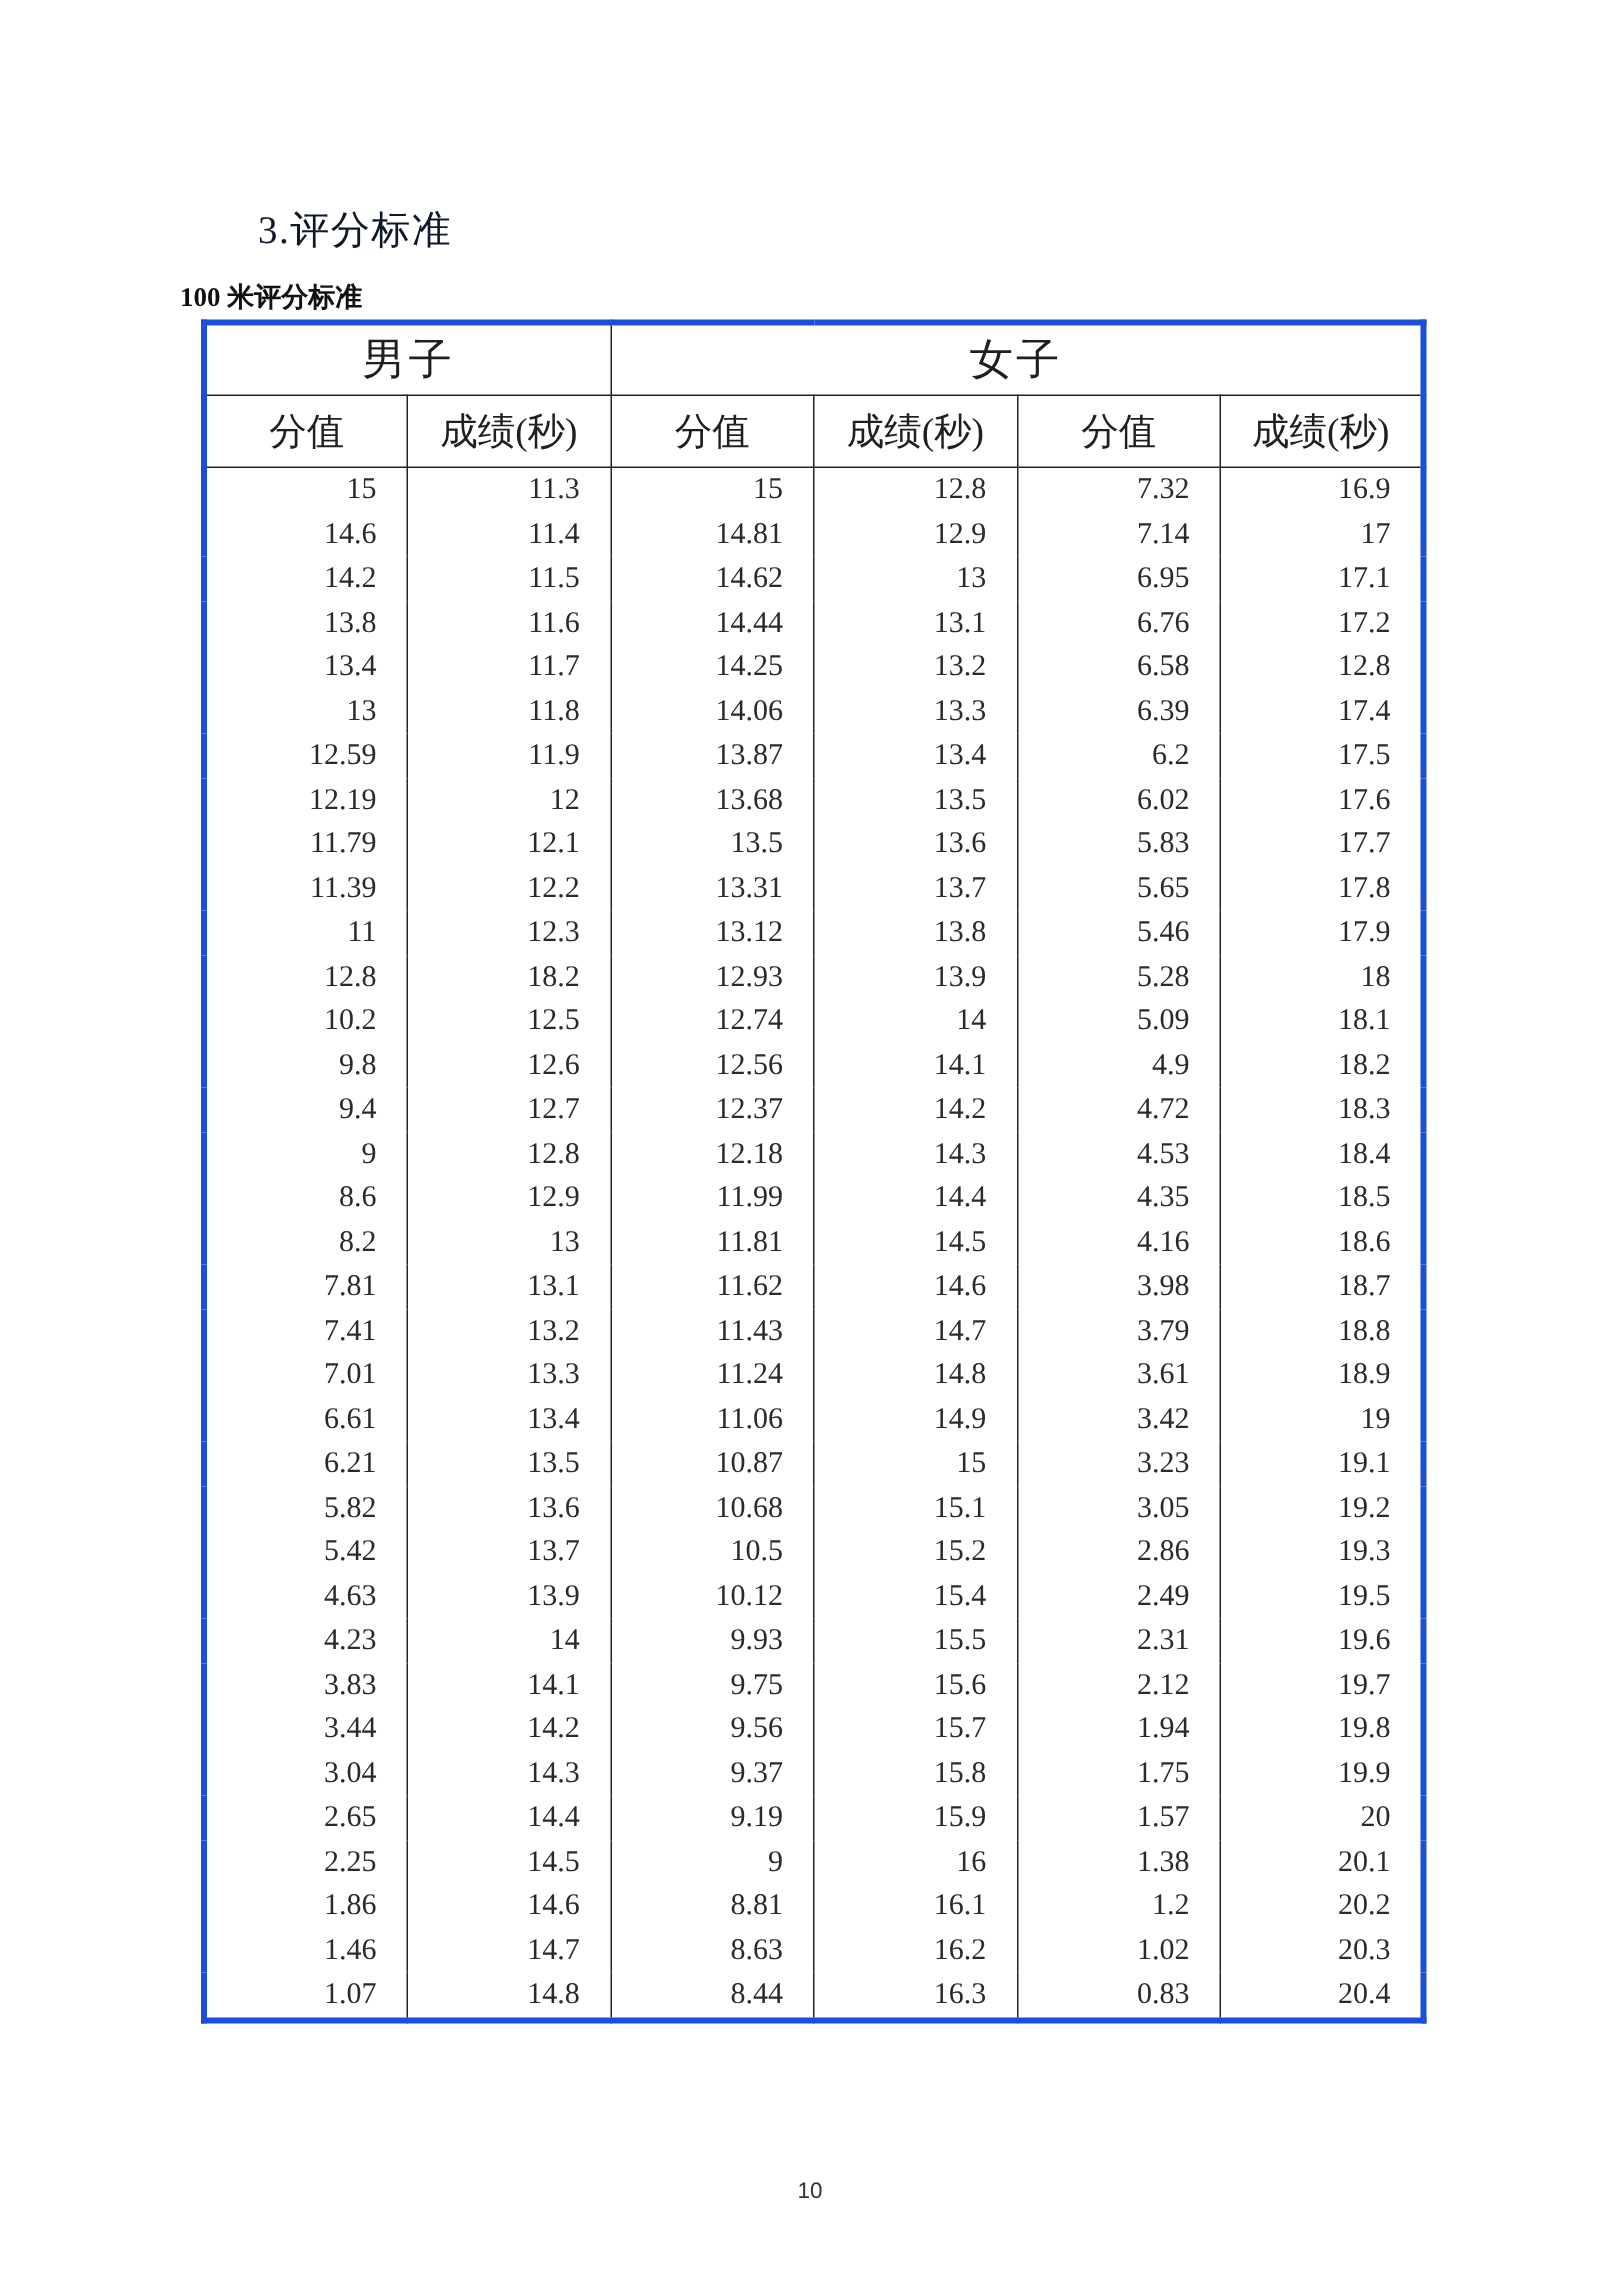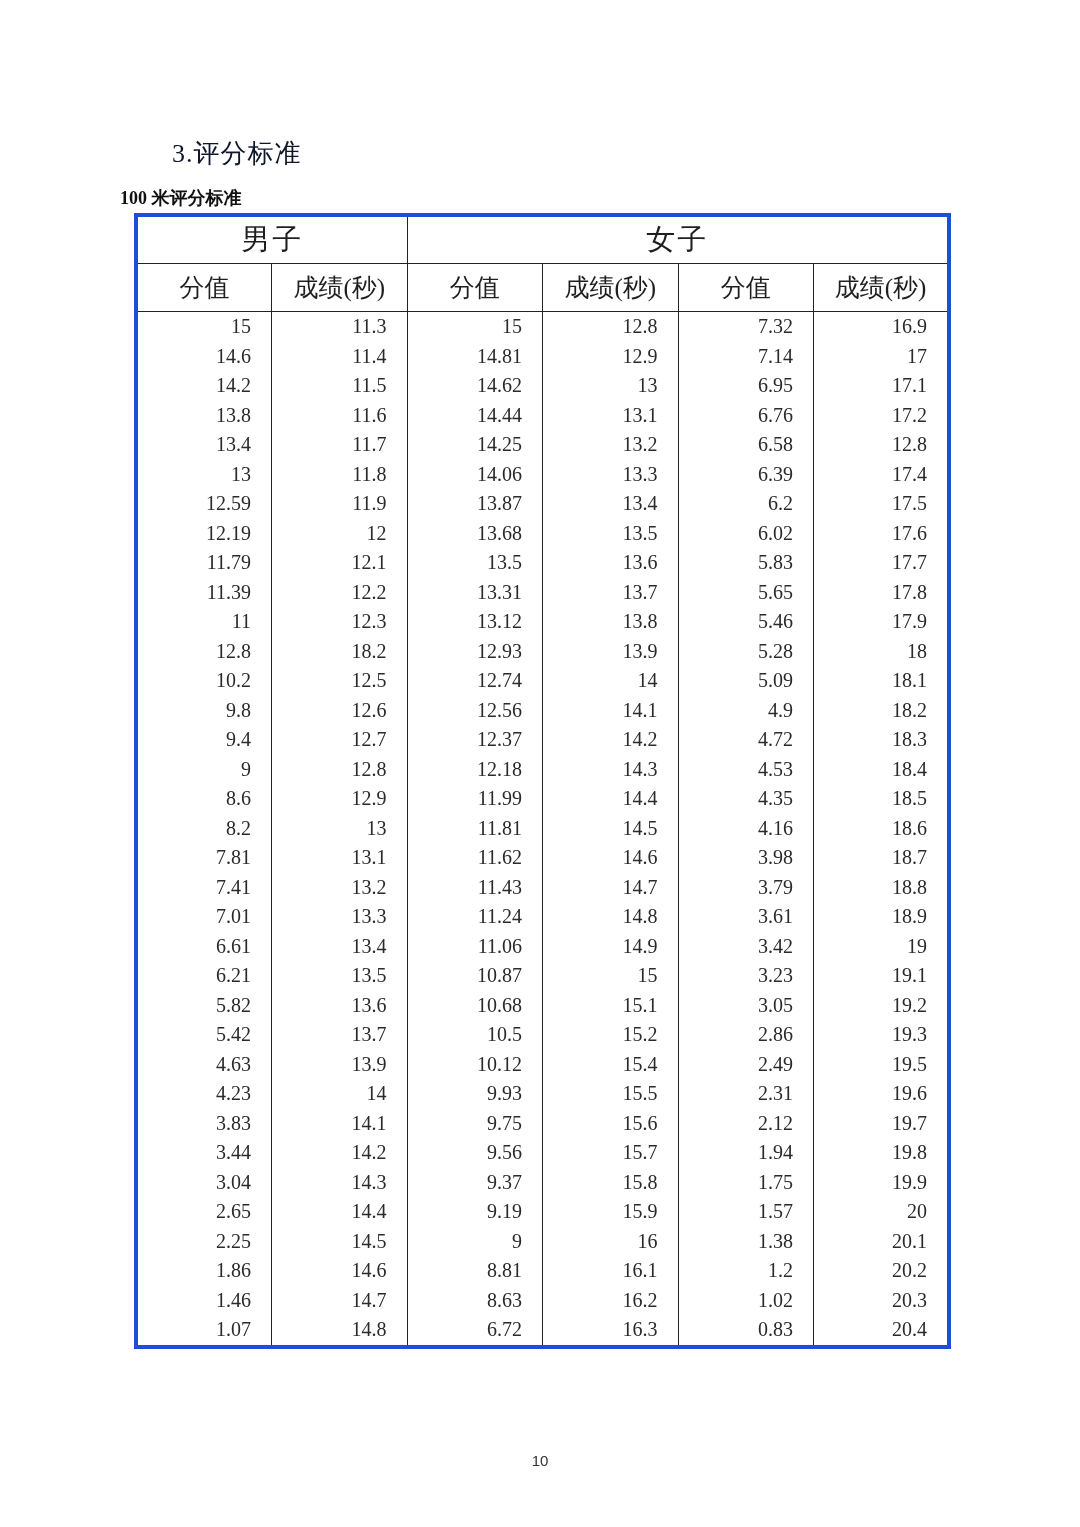--- a/index.html
+++ b/index.html
@@ -385,21 +385,21 @@
         <td>1.46</td>
         <td>14.7</td>
         <td>8.63</td>
         <td>16.2</td>
         <td>1.02</td>
         <td>20.3</td>
       </tr>
       <tr>
         <td>1.07</td>
         <td>14.8</td>
-        <td>6.72</td>
+        <td>8.44</td>
         <td>16.3</td>
         <td>0.83</td>
         <td>20.4</td>
       </tr>
     </tbody>
 </table>
 
 <div class="page-number">10</div>
 
 </body></html>

